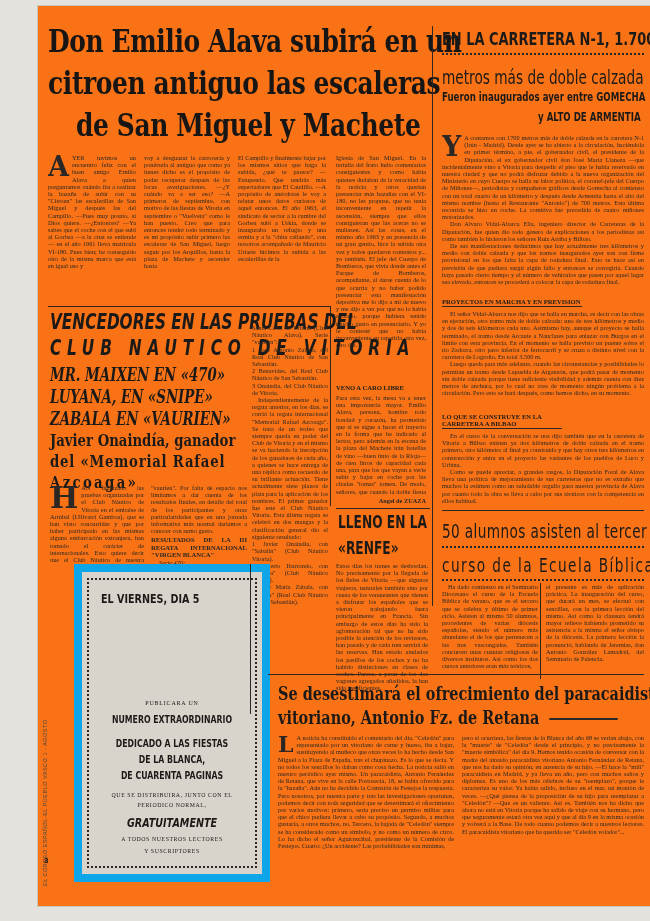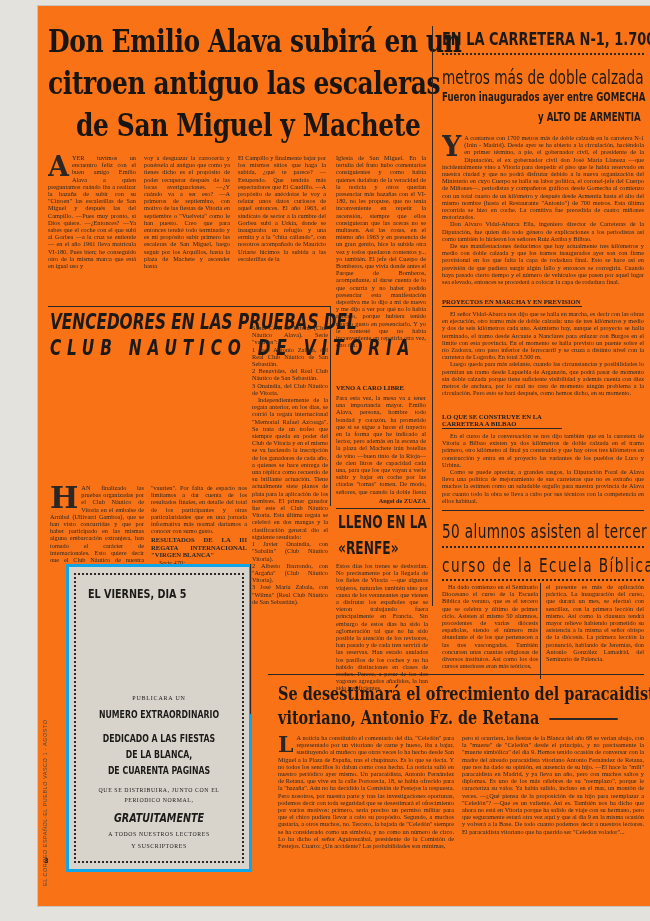--- a/index.html
+++ b/index.html
@@ -6,21 +6,21 @@
   body{width:650px;height:921px;background:#e4e2dc;position:relative;overflow:hidden;font-family:"DejaVu Serif",serif;color:#1c1a18;}
   .page{position:absolute;left:14px;top:6px;width:622px;height:900px;background:#f97316;box-shadow:0 0 0 1px #c9c5bc;margin-left:24px;}
   .abs{position:absolute;}
   .body-text{font-family:"Liberation Serif",serif;font-size:6.3px;line-height:7.2px;text-align:justify;color:#2a2724;}
   .cond{font-family:"DejaVu Sans",sans-serif;font-weight:bold;transform-origin:left top;white-space:nowrap;}
   .head-main{font-family:"DejaVu Serif",serif;font-weight:bold;font-size:32px;line-height:42px;letter-spacing:-0.5px;transform:scaleX(0.78);transform-origin:left top;white-space:nowrap;color:#181614;}
   .dropcap{float:left;font-family:"DejaVu Serif",serif;font-weight:bold;font-size:27px;line-height:24px;margin:1px 3px 0 0;}
   .rule{position:absolute;background:#2a2724;}
   .wavy{position:absolute;height:3px;border-bottom:2px dotted #2a2724;}
   .sub-h{font-family:"Liberation Serif",serif;font-size:6.6px;line-height:7.4px;font-weight:bold;text-transform:uppercase;margin-top:2px;}
-  .ad{position:absolute;left:28px;top:558px;width:180px;height:302px;border:3px solid #0ea5e9;background:#d8d4cb;}
+  .ad{position:absolute;left:36px;top:558px;width:180px;height:302px;border:8px solid #0ea5e9;background:#d8d4cb;}
   .ad-inner{position:absolute;left:5px;top:6px;right:5px;bottom:6px;border:2px dotted #2a2724;}
   .ad-logo{position:absolute;left:55px;top:55px;width:82px;height:54px;background:#1e1c1a;color:#e8e5de;text-align:center;}
   .ad-line{position:absolute;left:0;right:0;text-align:center;white-space:nowrap;}
   .side-caption{position:absolute;left:2px;top:740px;font-family:"Liberation Sans",sans-serif;font-size:5.5px;color:#4a4642;transform:rotate(-90deg);transform-origin:left top;white-space:nowrap;letter-spacing:0.5px;}
 </style>
 </head>
 <body>
 
 <div class="page">
 
@@ -50,20 +50,28 @@
   </div>
   <div class="abs body-text" style="left:318px;top:491px;width:70px;text-align:right;font-weight:bold;">Angel de ZUAZA</div>
 
   <div class="rule" style="left:394px;top:20px;width:1px;height:580px;"></div>
   <div class="rule" style="left:292px;top:300px;width:1px;height:200px;"></div>
 
   <div class="rule" style="left:10px;top:300px;width:282px;height:1px;"></div>
   <div class="abs cond" style="left:12px;top:304px;font-size:21px;font-style:italic;transform:scaleX(0.73);">VENCEDORES EN LAS PRUEBAS DEL</div>
   <div class="abs cond" style="left:12px;top:330px;font-size:21px;font-style:italic;letter-spacing:8px;transform:scaleX(0.73);">CLUB NAUTICO DE VITORIA</div>
 
+  <div class="abs" style="left:12px;top:358px;">
+    <div style="font-family:'DejaVu Serif',serif;font-weight:bold;font-style:italic;font-size:18px;line-height:22px;transform:scaleX(0.74);transform-origin:left top;white-space:nowrap;">MR. MAIXEN EN «470»</div>
+    <div style="font-family:'DejaVu Serif',serif;font-weight:bold;font-style:italic;font-size:18px;line-height:22px;transform:scaleX(0.74);transform-origin:left top;white-space:nowrap;">LUYANA, EN «SNIPE»</div>
+    <div style="font-family:'DejaVu Serif',serif;font-weight:bold;font-style:italic;font-size:18px;line-height:22px;transform:scaleX(0.74);transform-origin:left top;white-space:nowrap;">ZABALA EN «VAURIEN»</div>
+    <div style="font-family:'DejaVu Serif',serif;font-weight:bold;font-size:17px;line-height:21px;transform:scaleX(0.78);transform-origin:left top;white-space:nowrap;">Javier Onaindía, ganador</div>
+    <div style="font-family:'DejaVu Serif',serif;font-weight:bold;font-size:17px;line-height:21px;letter-spacing:1px;transform:scaleX(0.78);transform-origin:left top;white-space:nowrap;">del «Memorial Rafael</div>
+    <div style="font-family:'DejaVu Serif',serif;font-weight:bold;font-size:17px;line-height:21px;letter-spacing:3px;transform:scaleX(0.78);transform-origin:left top;white-space:nowrap;">Azcoaga»</div>
+  </div>
 
   <div class="abs body-text" style="left:12px;top:478px;width:94px;height:78px;overflow:hidden;">
     <span class="dropcap" style="font-size:30px;line-height:26px;">H</span>
     <span>AN finalizado las pruebas organizadas por el Club Náutico de Vitoria en el embalse de Arrúbal (Ullivarri Gamboa), que se han visto concurridas y que por haber participado en las mismas alguna embarcación extranjera, han tomado el carácter de internacionales. Esto quiere decir que el Club Náutico de nuestra capital constituye hoy un buen "taller" para la formación de aquellos aficionados al deporte de la náutica. Las clases de embarcaciones eran 470, "snipe" y</span>
   </div>
   <div class="abs body-text" style="left:113px;top:478px;width:96px;height:80px;overflow:hidden;">
     <div>"vaurien". Por falta de espacio nos limitamos a dar cuenta de los resultados finales, en detalle del total de los participantes y otras particularidades que en una jornada informativa más normal daríamos a conocer con sumo gusto.</div>
     <div class="sub-h">RESULTADOS DE LA III REGATA INTERNACIONAL "VIRGEN BLANCA"</div>
     <div style="padding-left:8px;font-style:italic;">Serie 470:</div>
 

